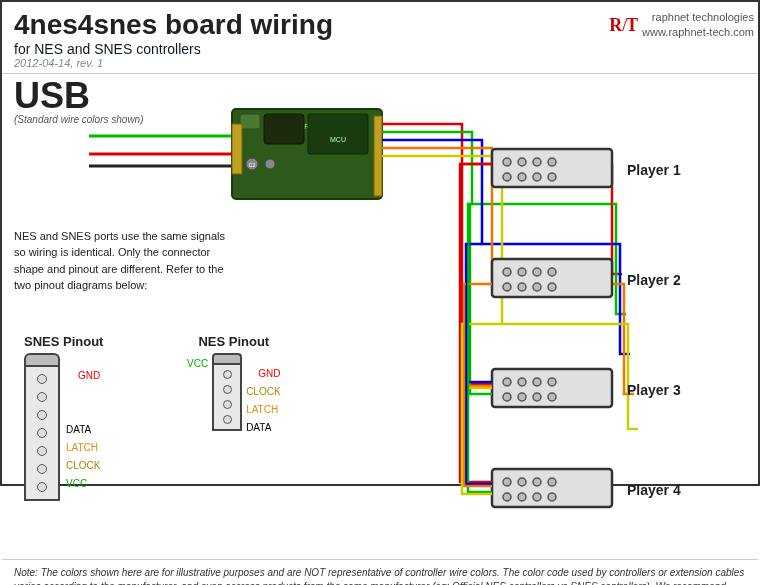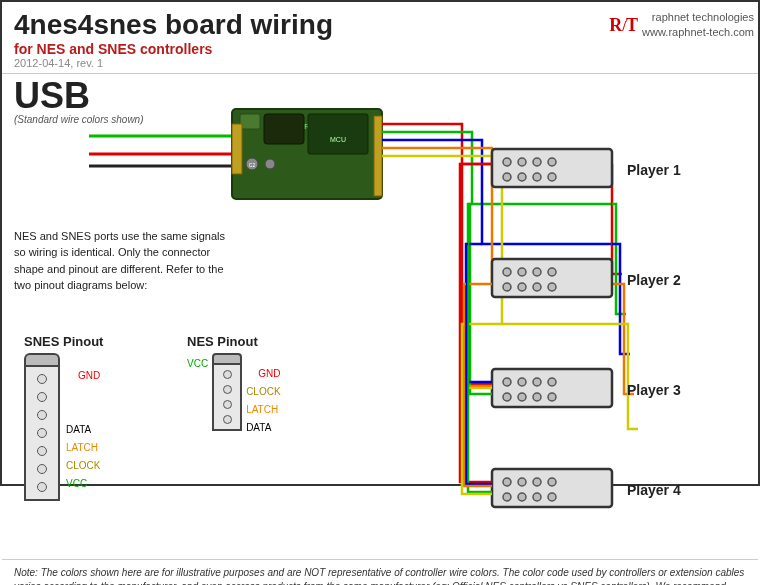--- a/index.html
+++ b/index.html
@@ -23,26 +23,26 @@
       border-bottom: 1px solid #ccc;
     }
     .title {
       font-size: 28px;
       font-weight: bold;
       color: #222;
       line-height: 1.1;
     }
     .subtitle {
       font-size: 14px;
-      color: #b91c1c;
-      font-weight: bold;
+      color: #0f172a;
     }
     .date {
       font-size: 11px;
       color: #888;
+      font-style: italic;
     }
     
     .logo {
       position: absolute;
       top: 8px;
       right: 4px;
       text-align: right;
     }
     .logo-brand {
       font-size: 11px;
@@ -62,20 +62,21 @@
       color: #555;
       font-style: italic;
       margin-bottom: 4px;
     }
 
     .pinout-title {
       font-size: 13px;
       font-weight: bold;
       color: #222;
       margin-bottom: 4px;
+      text-align: center;
     }
     .snes-pin {
       width: 10px;
       height: 10px;
       border-radius: 50%;
       border: 1.5px solid #555;
       background: #ddd;
       margin: 4px auto;
     }
     .nes-pin {

